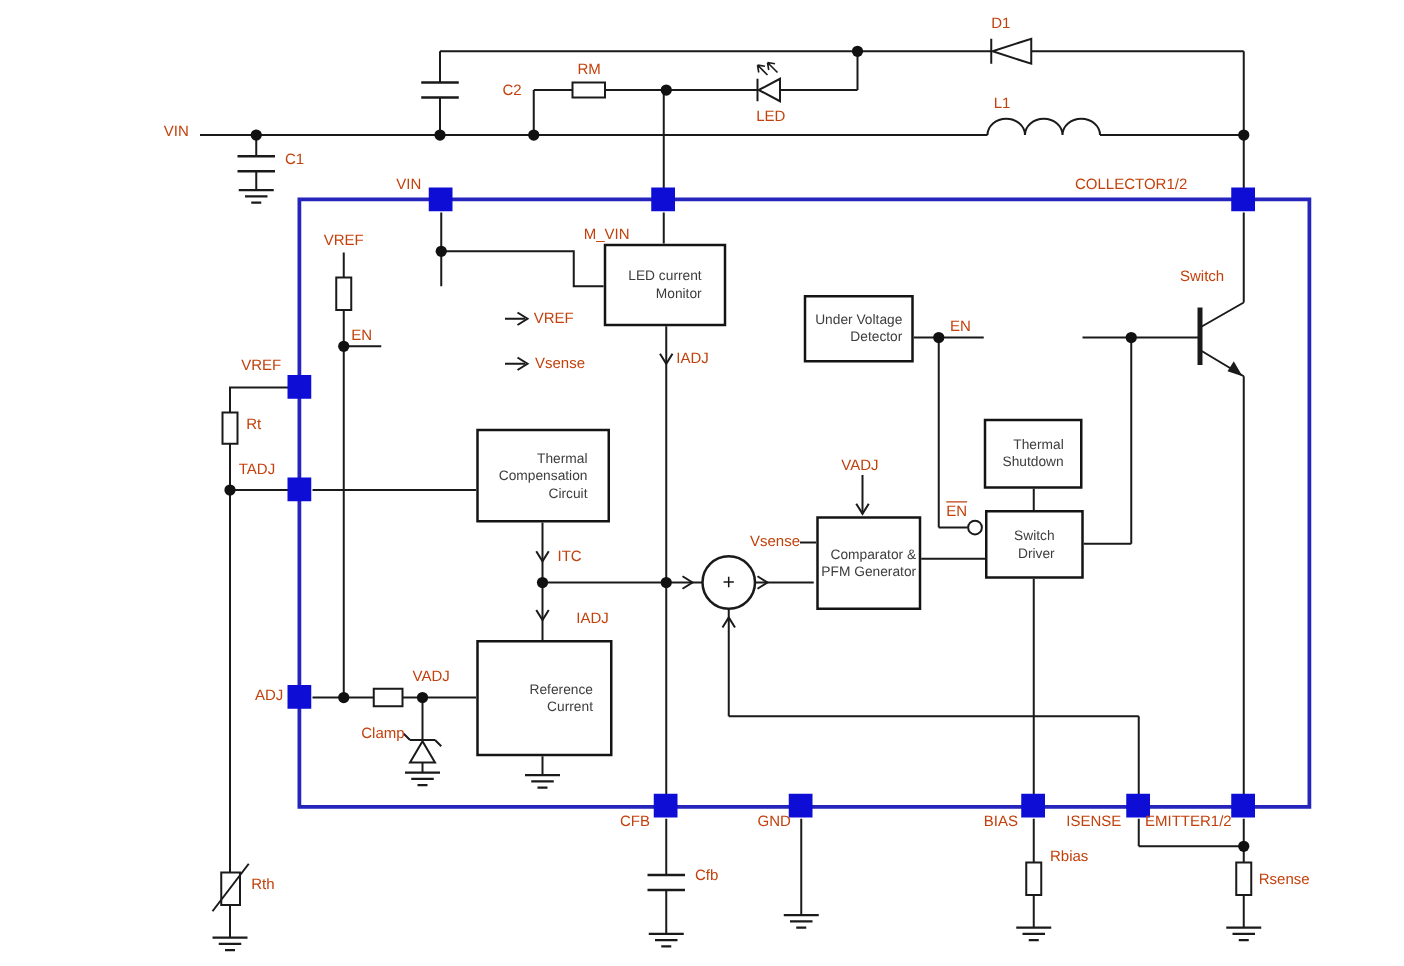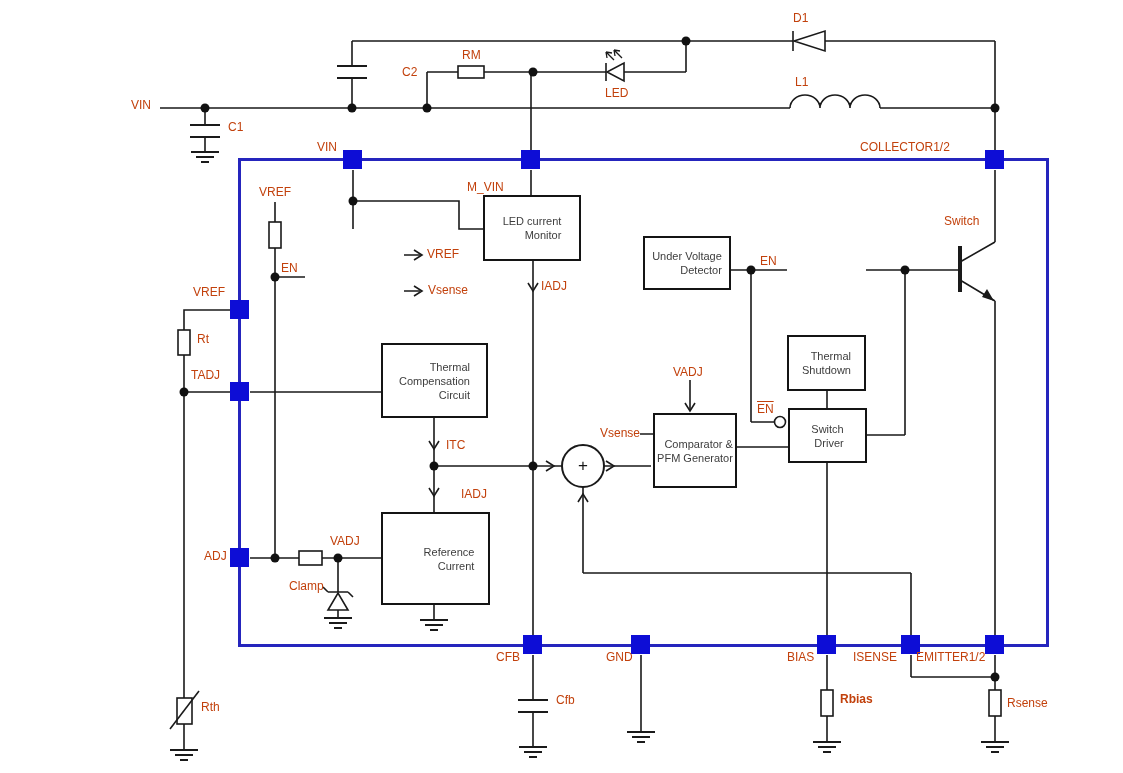--- a/index.html
+++ b/index.html
@@ -208,21 +208,21 @@
   <div class="lbl" style="left:228px;top:121px;">C1</div>
   <div class="lbl" style="left:374px;top:66px;margin-left:28px;">C2</div>
   <div class="lbl" style="left:462px;top:49px;">RM</div>
   <div class="lbl" style="left:605px;top:87px;">LED</div>
   <div class="lbl" style="left:793px;top:12px;">D1</div>
   <div class="lbl" style="left:795px;top:76px;">L1</div>
   <div class="lbl" style="left:197px;top:333px;">Rt</div>
   <div class="lbl" style="left:201px;top:701px;">Rth</div>
   <div class="lbl" style="left:289px;top:580px;">Clamp</div>
   <div class="lbl" style="left:556px;top:694px;">Cfb</div>
-  <div class="lbl" style="left:840px;top:693px;font-weight:bold;">Rbias</div>
+  <div class="lbl" style="left:840px;top:679px;">Rbias</div>
   <div class="lbl" style="left:1007px;top:697px;">Rsense</div>
 
   <div class="lbl" style="left:317px;top:141px;">VIN</div>
   <div class="lbl" style="left:467px;top:141px;margin-top:40px;">M_VIN</div>
   <div class="lbl" style="left:860px;top:141px;">COLLECTOR1/2</div>
   <div class="lbl" style="left:193px;top:286px;">VREF</div>
   <div class="lbl" style="left:191px;top:369px;">TADJ</div>
   <div class="lbl" style="left:204px;top:550px;">ADJ</div>
   <div class="lbl" style="left:496px;top:651px;">CFB</div>
   <div class="lbl" style="left:606px;top:651px;">GND</div>

